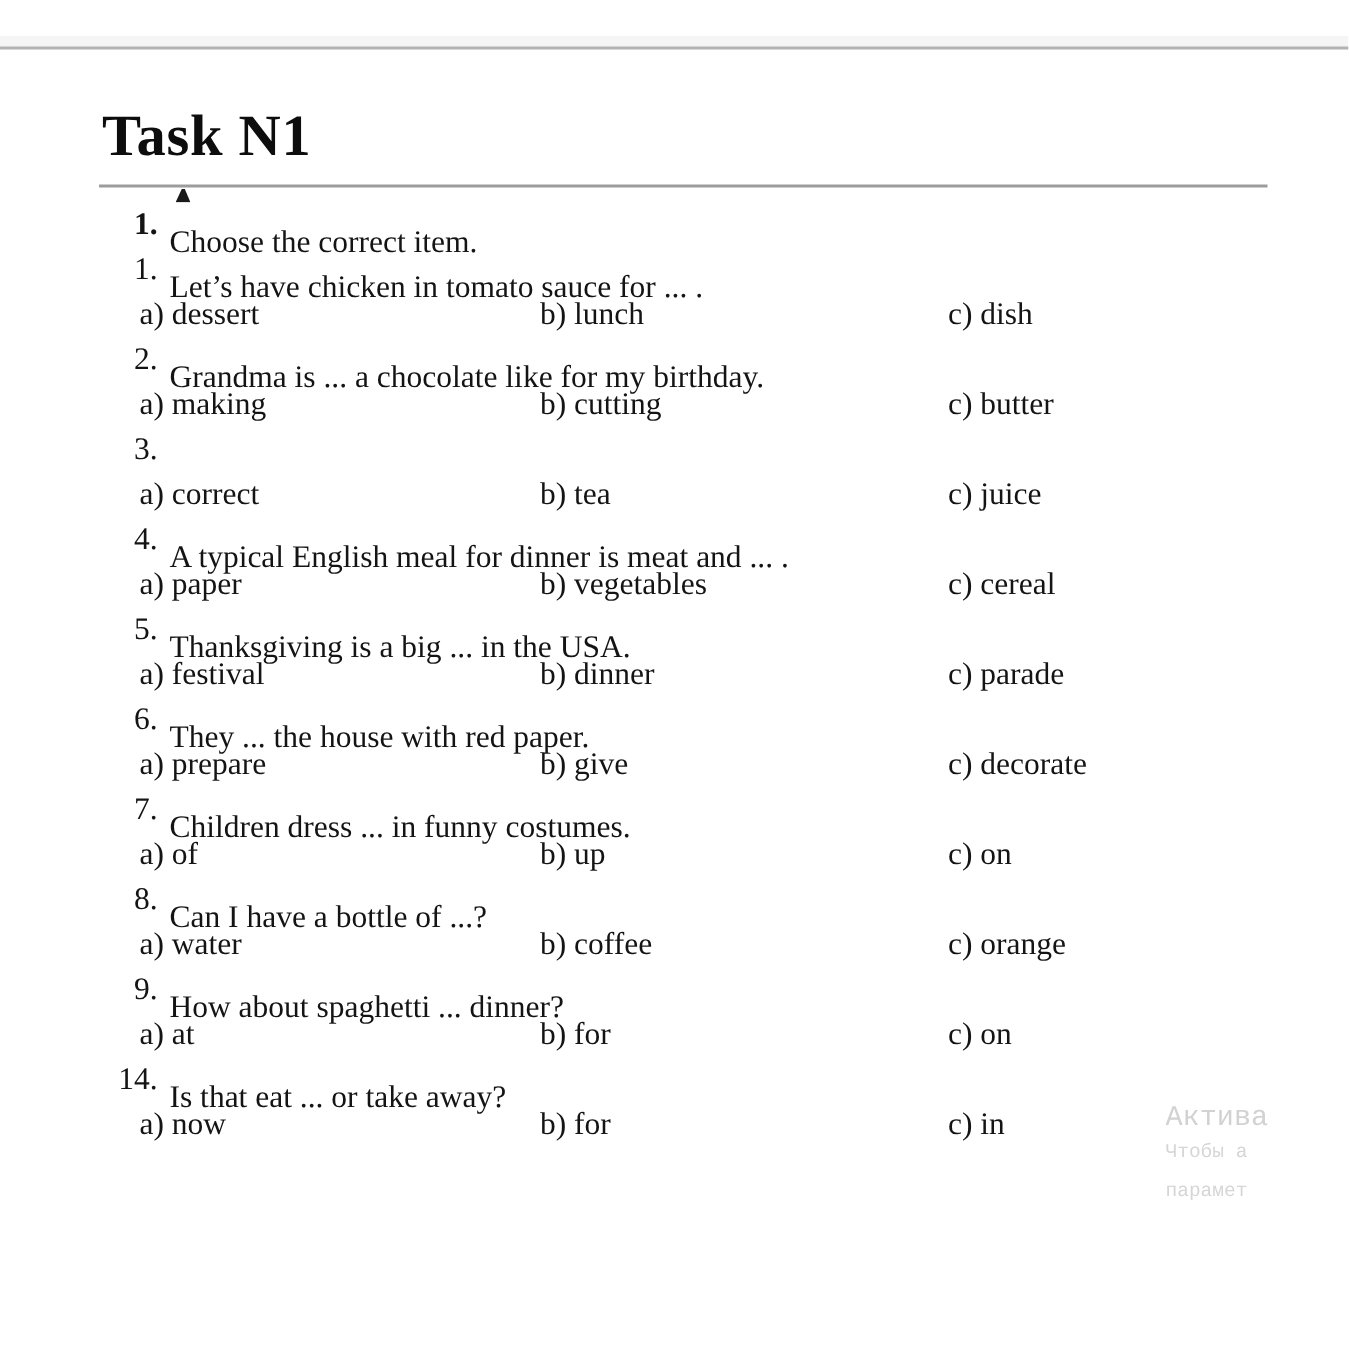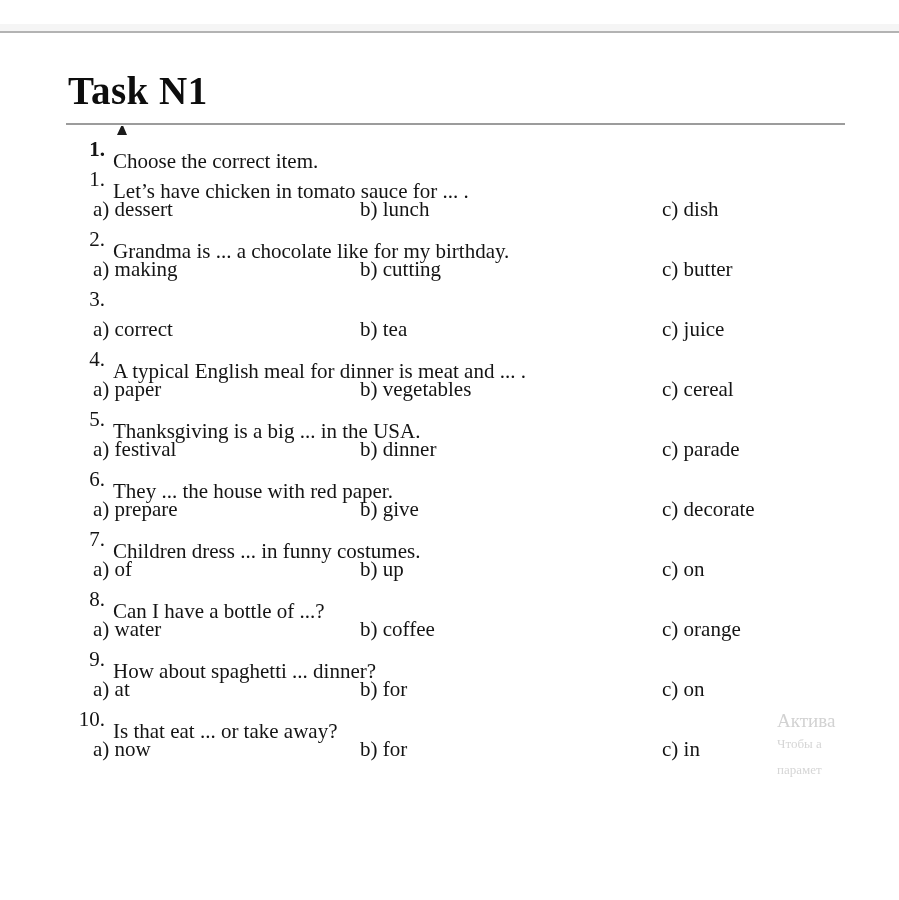--- a/index.html
+++ b/index.html
@@ -66,27 +66,27 @@
     width: 105px;
     text-align: right;
   }
   .q-num.bold { font-weight: bold; }
   .q-text {
     position: absolute;
     left: 113px; top: 12px;
   }
   .opt-a { position: absolute; left: 93px;  top: 0; }
   .opt-b { position: absolute; left: 360px; top: 0; }
-  .opt-c { position: absolute; left: 662px; top: 0; }
+  .opt-c { position: absolute; left: 632px; top: 0; }
   .watermark {
     position: absolute;
-    left: 777px; top: 686px;
+    left: 777px; top: 710px;
     width: 70px;
     overflow: hidden;
-    font-family: Liberation Serif, serif;
+    font-family: Liberation Mono, monospace;
     white-space: nowrap;
   }
   .wm-line1 {
     font-size: 19px;
     line-height: 22px;
     color: #d2d2d2;
     margin-bottom: 4px;
   }
   .wm-line2, .wm-line3 {
     font-size: 13px;
@@ -196,21 +196,21 @@
     <span class="q-num">9.</span>
     <span class="q-text">How about spaghetti ... dinner?</span>
   </div>
   <div class="row">
     <span class="opt-a">a) at</span>
     <span class="opt-b">b) for</span>
     <span class="opt-c">c) on</span>
   </div>
 
   <div class="row">
-    <span class="q-num">10.</span>
+    <span class="q-num">14.</span>
     <span class="q-text">Is that eat ... or take away?</span>
   </div>
   <div class="row">
     <span class="opt-a">a) now</span>
     <span class="opt-b">b) for</span>
     <span class="opt-c">c) in</span>
   </div>
 </div>
   </div>
 

